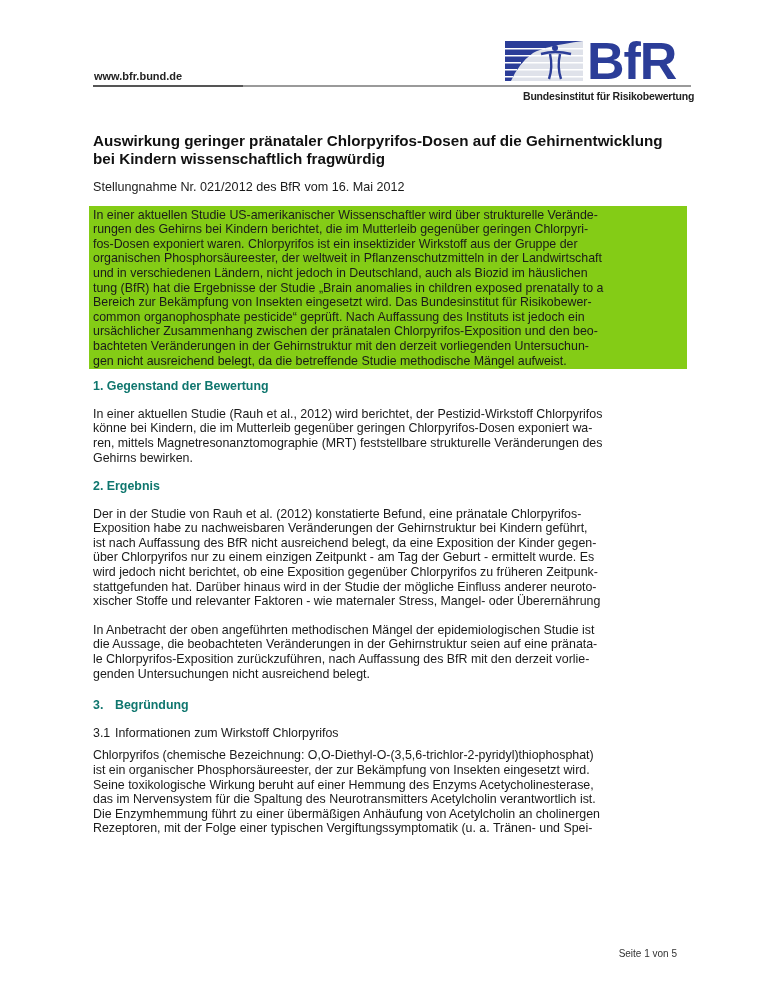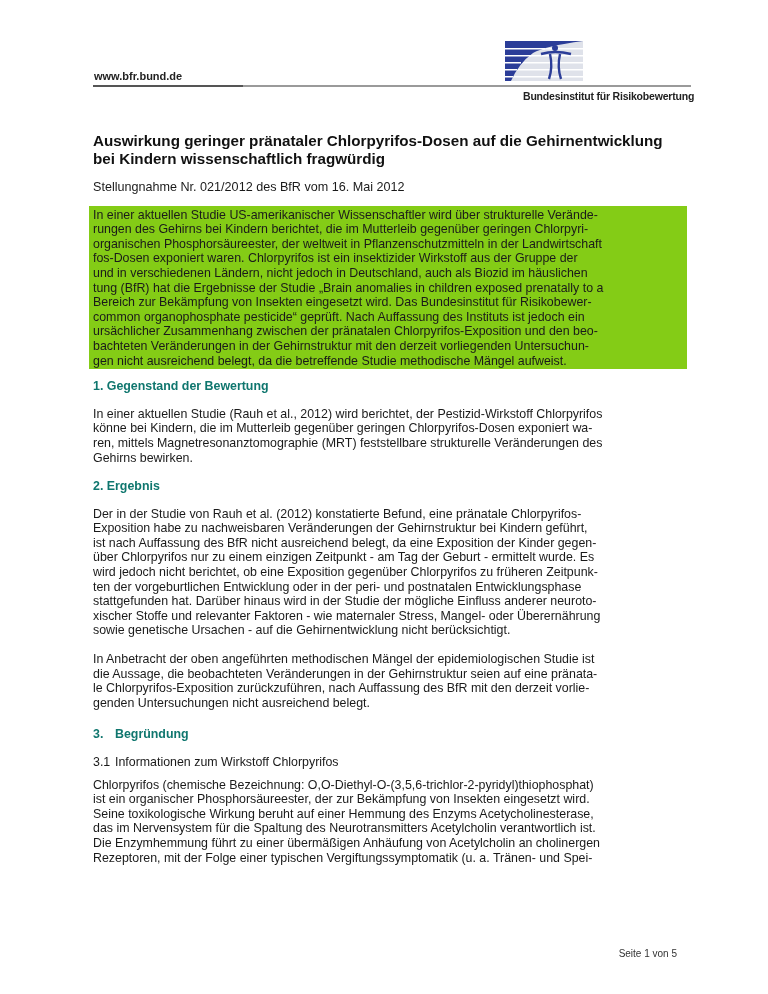--- a/index.html
+++ b/index.html
@@ -56,37 +56,38 @@
         <rect x="0" y="7" width="40" height="1.5"></rect>
         <rect x="0" y="14" width="26" height="1.5"></rect>
         <rect x="0" y="21" width="16" height="1.5"></rect>
         <rect x="0" y="28" width="12" height="1.5"></rect>
         <rect x="0" y="35" width="8" height="1.5"></rect>
       </g>
       <circle cx="50" cy="7" r="3" fill="#2b3d98"></circle>
       <path d="M36 13 Q50 9 66 13" stroke="#2b3d98" stroke-width="2.4" fill="none"></path>
       <path d="M45 13 Q48 26 44 38 M55 13 Q52 26 56 38" stroke="#2b3d98" stroke-width="2.4" fill="none"></path>
     </svg>
+    <div class="logo-text">BfR</div>
   </div>
   <div class="institute">Bundesinstitut für Risikobewertung</div>
 
   <div class="content">
     <h1 class="title">
       <span class="line">Auswirkung geringer pränataler Chlorpyrifos-Dosen auf die Gehirnentwicklung</span>
       <span class="line">bei Kindern wissenschaftlich fragwürdig</span>
     </h1>
 
     <div class="subtitle">Stellungnahme Nr. 021/2012 des BfR vom 16. Mai 2012</div>
 
     <div class="abstract">
       <p>
         <span class="line">In einer aktuellen Studie US-amerikanischer Wissenschaftler wird über strukturelle Verände-</span>
         <span class="line">rungen des Gehirns bei Kindern berichtet, die im Mutterleib gegenüber geringen Chlorpyri-</span>
+        <span class="line">fos-Dosen exponiert waren. Chlorpyrifos ist ein insektizider Wirkstoff aus der Gruppe der</span>
         <span class="line">organischen Phosphorsäureester, der weltweit in Pflanzenschutzmitteln in der Landwirtschaft</span>
-        <span class="line">fos-Dosen exponiert waren. Chlorpyrifos ist ein insektizider Wirkstoff aus der Gruppe der</span>
         <span class="line">und in verschiedenen Ländern, nicht jedoch in Deutschland, auch als Biozid im häuslichen</span>
         <span class="line">tung (BfR) hat die Ergebnisse der Studie „Brain anomalies in children exposed prenatally to a</span>
         <span class="line">Bereich zur Bekämpfung von Insekten eingesetzt wird. Das Bundesinstitut für Risikobewer-</span>
         <span class="line">common organophosphate pesticide“ geprüft. Nach Auffassung des Instituts ist jedoch ein</span>
         <span class="line">ursächlicher Zusammenhang zwischen der pränatalen Chlorpyrifos-Exposition und den beo-</span>
         <span class="line">bachteten Veränderungen in der Gehirnstruktur mit den derzeit vorliegenden Untersuchun-</span>
         <span class="line">gen nicht ausreichend belegt, da die betreffende Studie methodische Mängel aufweist.</span>
       </p>
     </div>
 
@@ -98,24 +99,22 @@
       <span class="line">Gehirns bewirken.</span>
     </p>
 
     <h2>2. Ergebnis</h2>
     <p>
       <span class="line">Der in der Studie von Rauh et al. (2012) konstatierte Befund, eine pränatale Chlorpyrifos-</span>
       <span class="line">Exposition habe zu nachweisbaren Veränderungen der Gehirnstruktur bei Kindern geführt,</span>
       <span class="line">ist nach Auffassung des BfR nicht ausreichend belegt, da eine Exposition der Kinder gegen-</span>
       <span class="line">über Chlorpyrifos nur zu einem einzigen Zeitpunkt - am Tag der Geburt - ermittelt wurde. Es</span>
       <span class="line">wird jedoch nicht berichtet, ob eine Exposition gegenüber Chlorpyrifos zu früheren Zeitpunk-</span>
-      <span class="line">ten der vorgeburtlichen Entwicklung oder in der peri- und postnatalen Entwicklungsphase</span>
       <span class="line">stattgefunden hat. Darüber hinaus wird in der Studie der mögliche Einfluss anderer neuroto-</span>
       <span class="line">xischer Stoffe und relevanter Faktoren - wie maternaler Stress, Mangel- oder Überernährung</span>
-      <span class="line">sowie genetische Ursachen - auf die Gehirnentwicklung nicht berücksichtigt.</span>
     </p>
     <p>
       <span class="line">In Anbetracht der oben angeführten methodischen Mängel der epidemiologischen Studie ist</span>
       <span class="line">die Aussage, die beobachteten Veränderungen in der Gehirnstruktur seien auf eine pränata-</span>
       <span class="line">le Chlorpyrifos-Exposition zurückzuführen, nach Auffassung des BfR mit den derzeit vorlie-</span>
       <span class="line">genden Untersuchungen nicht ausreichend belegt.</span>
     </p>
 
     <h2 class="sec3">
       <span class="num">3.</span><span>Begründung</span>

